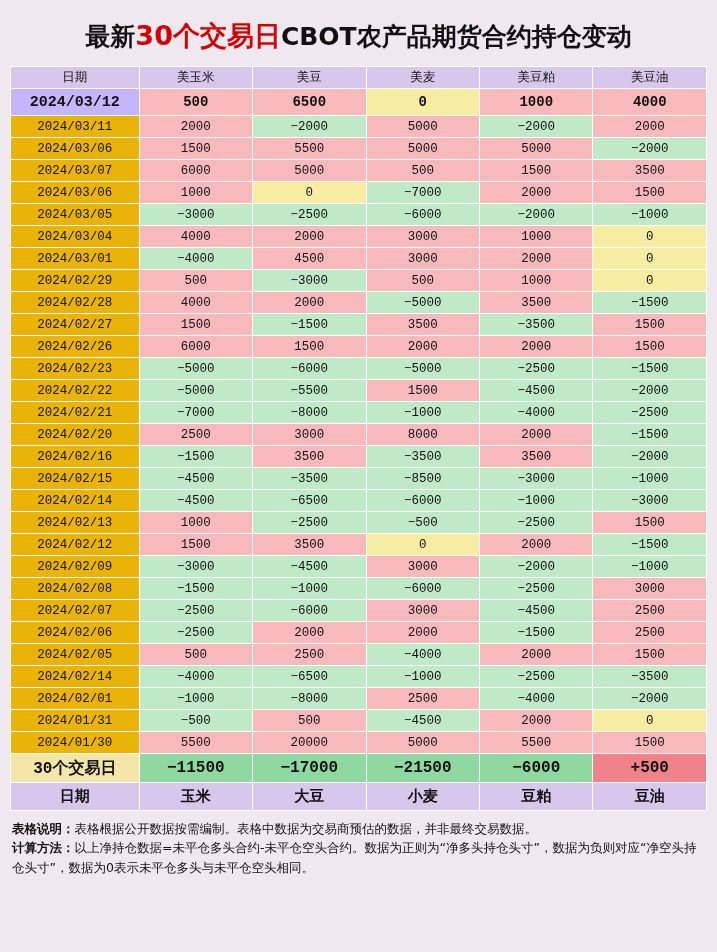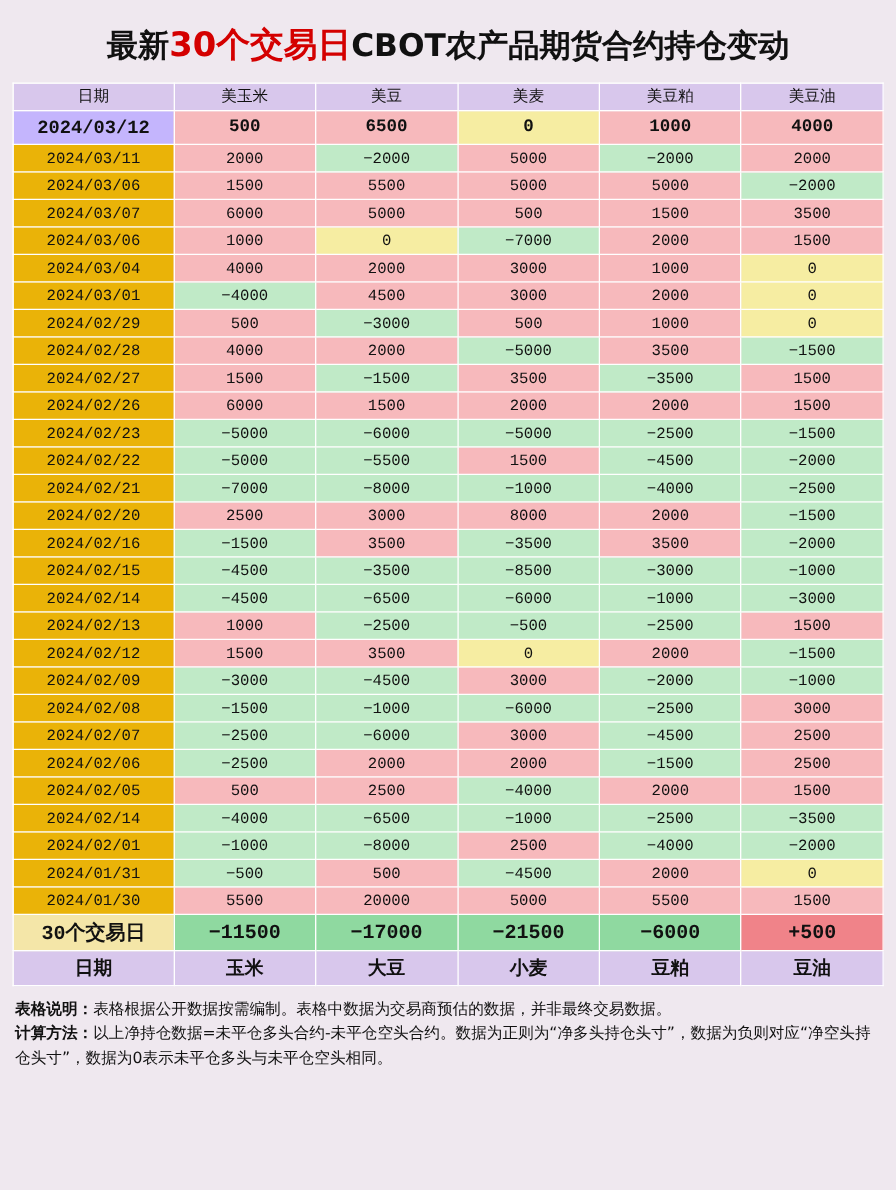--- a/index.html
+++ b/index.html
@@ -171,20 +171,28 @@
         </tr>
         <tr>
           <td class="date">2024/03/06</td>
           <td class="val pos">1000</td>
           <td class="val zero">0</td>
           <td class="val neg">−7000</td>
           <td class="val pos">2000</td>
           <td class="val pos">1500</td>
         </tr>
         <tr>
+          <td class="date">2024/03/05</td>
+          <td class="val neg">−3000</td>
+          <td class="val neg">−2500</td>
+          <td class="val neg">−6000</td>
+          <td class="val neg">−2000</td>
+          <td class="val neg">−1000</td>
+        </tr>
+        <tr>
           <td class="date">2024/03/04</td>
           <td class="val pos">4000</td>
           <td class="val pos">2000</td>
           <td class="val pos">3000</td>
           <td class="val pos">1000</td>
           <td class="val zero">0</td>
         </tr>
         <tr>
           <td class="date">2024/03/01</td>
           <td class="val neg">−4000</td>

